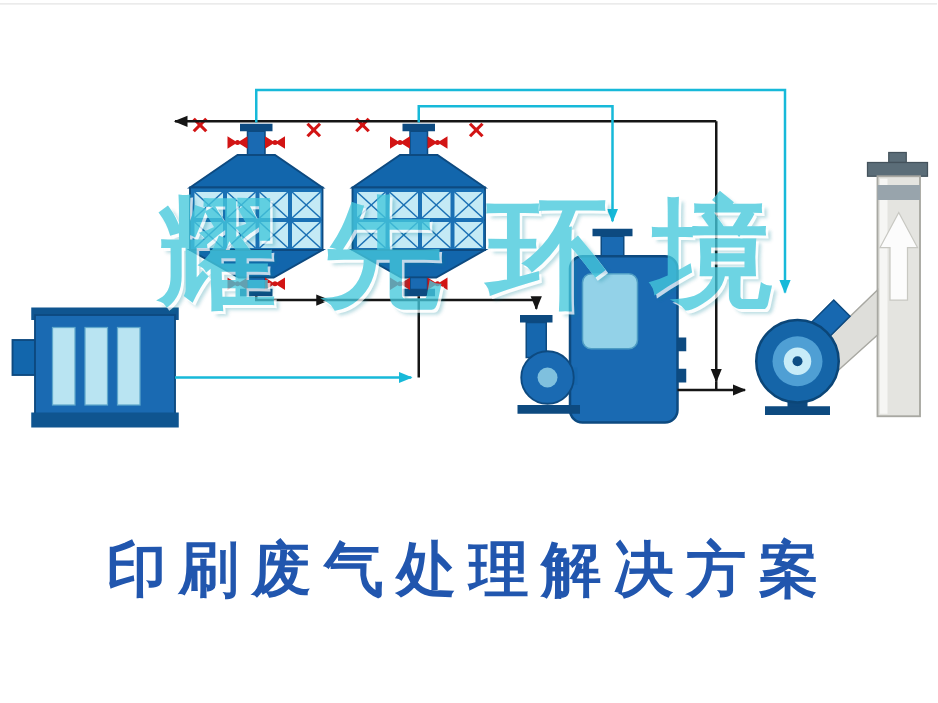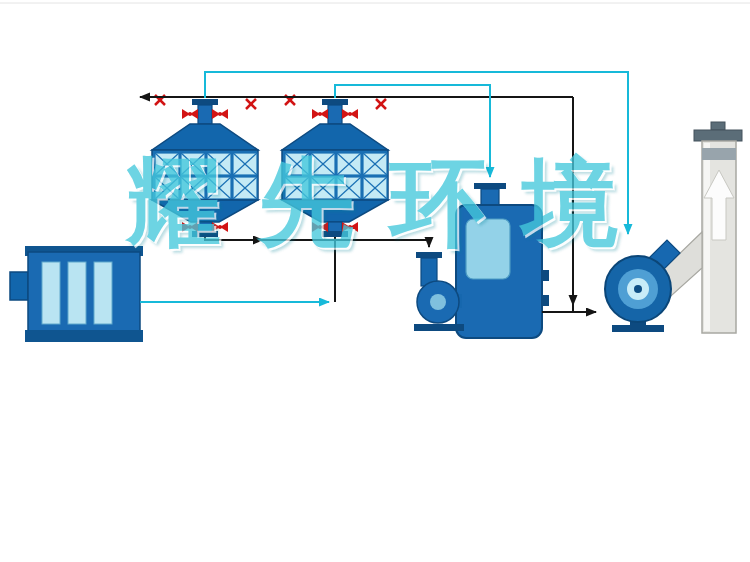--- a/index.html
+++ b/index.html
@@ -141,14 +141,15 @@
       <path d="M335,237 L335,302" stroke="#151515" stroke-width="2"></path>
 
       <path d="M205,98 L205,72 L628,72 L628,234" stroke="#17b9d9" stroke-width="2" marker-end="url(#ac)"></path>
       <path d="M335,98 L335,85 L490,85 L490,177" stroke="#17b9d9" stroke-width="2" marker-end="url(#ac)"></path>
       <path d="M140,302 L329,302" stroke="#17b9d9" stroke-width="2" marker-end="url(#ac)"></path>
     </g>
   </svg>
 
   <div class="watermark">耀先环境</div>
 
+  <div class="title">印刷废气处理解决方案</div>
 
 </div>
 
 </body></html>

